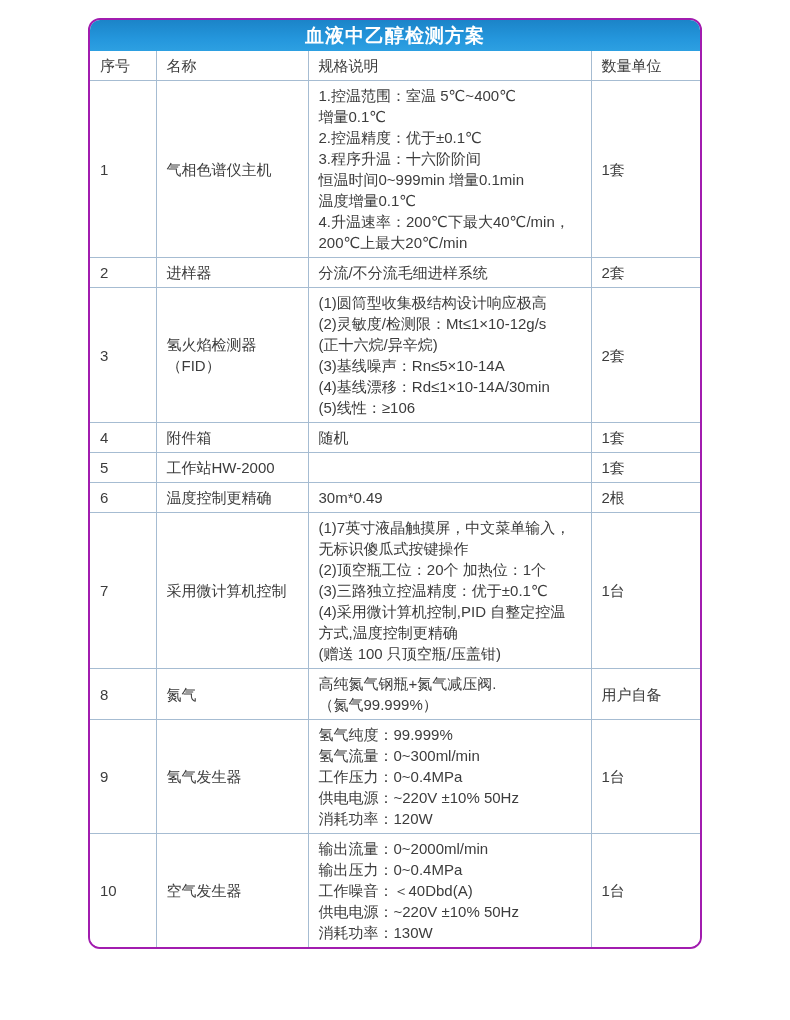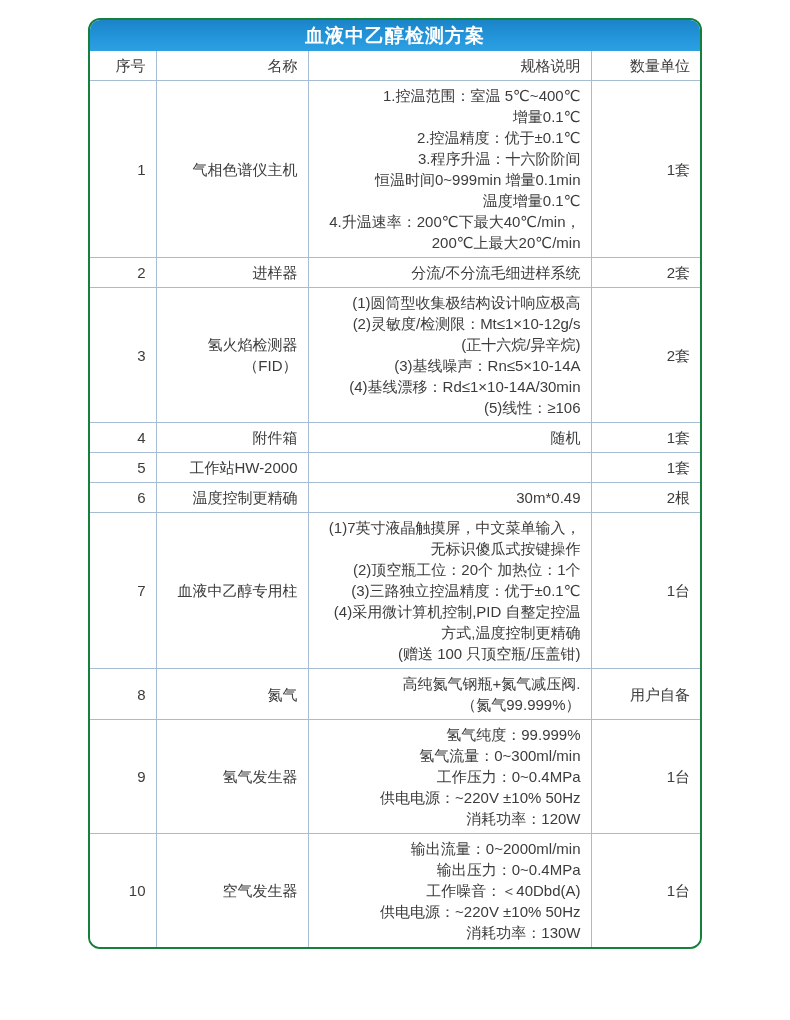--- a/index.html
+++ b/index.html
@@ -5,21 +5,21 @@
   * { margin: 0; padding: 0; box-sizing: border-box; }
   html, body {
     background: #ffffff;
     width: 790px;
     font-family: "Liberation Sans", "DejaVu Sans", sans-serif;
     color: #3c3c3c;
   }
   .card {
     width: 614px;
     margin: 18px auto 0 auto;
-    border: 2px solid #15803d;
+    border: 2px solid #a21caf;
     border-radius: 12px;
     overflow: hidden;
     background: #ffffff;
   }
   .title-bar {
     height: 31px;
     background: linear-gradient(180deg, #1b84c8 0%, #2496dc 60%, #2da0e2 100%);
     display: flex;
     align-items: center;
     justify-content: center;
@@ -40,21 +40,21 @@
   .spec-table col.col-spec { width: 283px; }
   .spec-table col.col-qty  { width: 109px; }
   .spec-table th, .spec-table td {
     border: 1px solid #a6bcd2;
     font-size: 15px;
     line-height: 21px;
     vertical-align: middle;
     padding: 4px 10px;
     background: #ffffff;
     font-weight: normal;
-    text-align: right;
+    text-align: left;
     overflow: hidden;
   }
   
   .spec-table tr > *:first-child { border-left: none; }
   .spec-table tr > *:last-child  { border-right: none; }
   .spec-table thead tr > * { border-top: none; }
   .spec-table tbody tr:last-child > * { border-bottom: none; }
   .c-no  { text-align: center; }
   .c-spec { white-space: pre-line; padding-top: 5px; padding-bottom: 5px; margin-left: 44px; }
   .spec-table thead th { height: 28px; }
@@ -126,21 +126,21 @@
         <td class="c-qty">1套</td>
       </tr>
       <tr class="h-sm">
         <td class="c-no">6</td>
         <td class="c-name">温度控制更精确</td>
         <td class="c-spec">30m*0.49</td>
         <td class="c-qty">2根</td>
       </tr>
       <tr>
         <td class="c-no">7</td>
-        <td class="c-name">血液中乙醇专用柱</td>
+        <td class="c-name">采用微计算机控制</td>
         <td class="c-spec">(1)7英寸液晶触摸屏，中文菜单输入，
 无标识傻瓜式按键操作
 (2)顶空瓶工位：20个 加热位：1个
 (3)三路独立控温精度：优于±0.1℃
 (4)采用微计算机控制,PID 自整定控温
 方式,温度控制更精确
 (赠送 100 只顶空瓶/压盖钳)</td>
         <td class="c-qty">1台</td>
       </tr>
       <tr>

